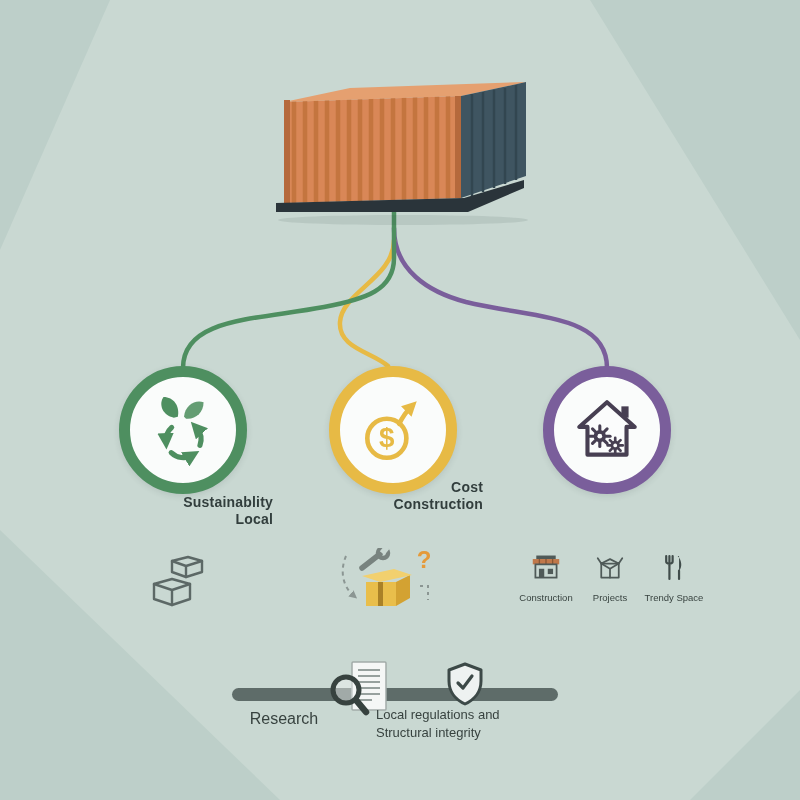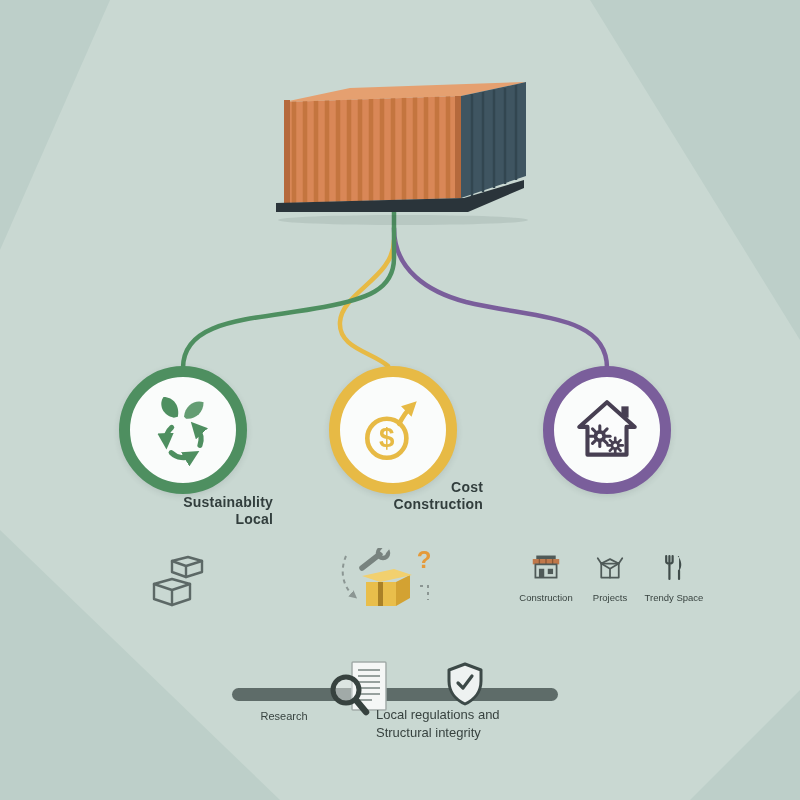--- a/index.html
+++ b/index.html
@@ -31,21 +31,21 @@
              font-weight:bold; color:var(--text-dark); line-height:1.18; letter-spacing:.2px; }
 
   .vers-row { position:absolute; left:512px; top:552px; width:196px; display:flex; justify-content:center; }
   .vers-col { display:flex; flex-direction:column; align-items:center; width:64px; }
   .vers-label { margin-top:10px; font-size:9.5px; color:#37423f; white-space:nowrap; }
 
   .bottom-bar { position:absolute; left:232px; top:688px; width:326px; height:13px;
                 border-radius:7px; background:var(--bar-gray); }
 
   .research-label { position:absolute; left:232px; top:710px; width:104px; text-align:center;
-                    font-size:11px; color:#37423f; }
+                    font-size:16px; color:#37423f; }
   .regs-label { position:absolute; left:376px; top:706px; width:190px; 
                 font-size:13px; color:#37423f; line-height:1.4; }
 
   svg text { font-family:"Liberation Sans",sans-serif; }
   .coin-text { font-size:27px; font-weight:bold; fill:var(--gold); text-anchor:middle; }
   .question-text { font-size:24px; font-weight:bold; fill:var(--question-orange); text-anchor:middle; }
 </style>
 </head>
 <body>
 

